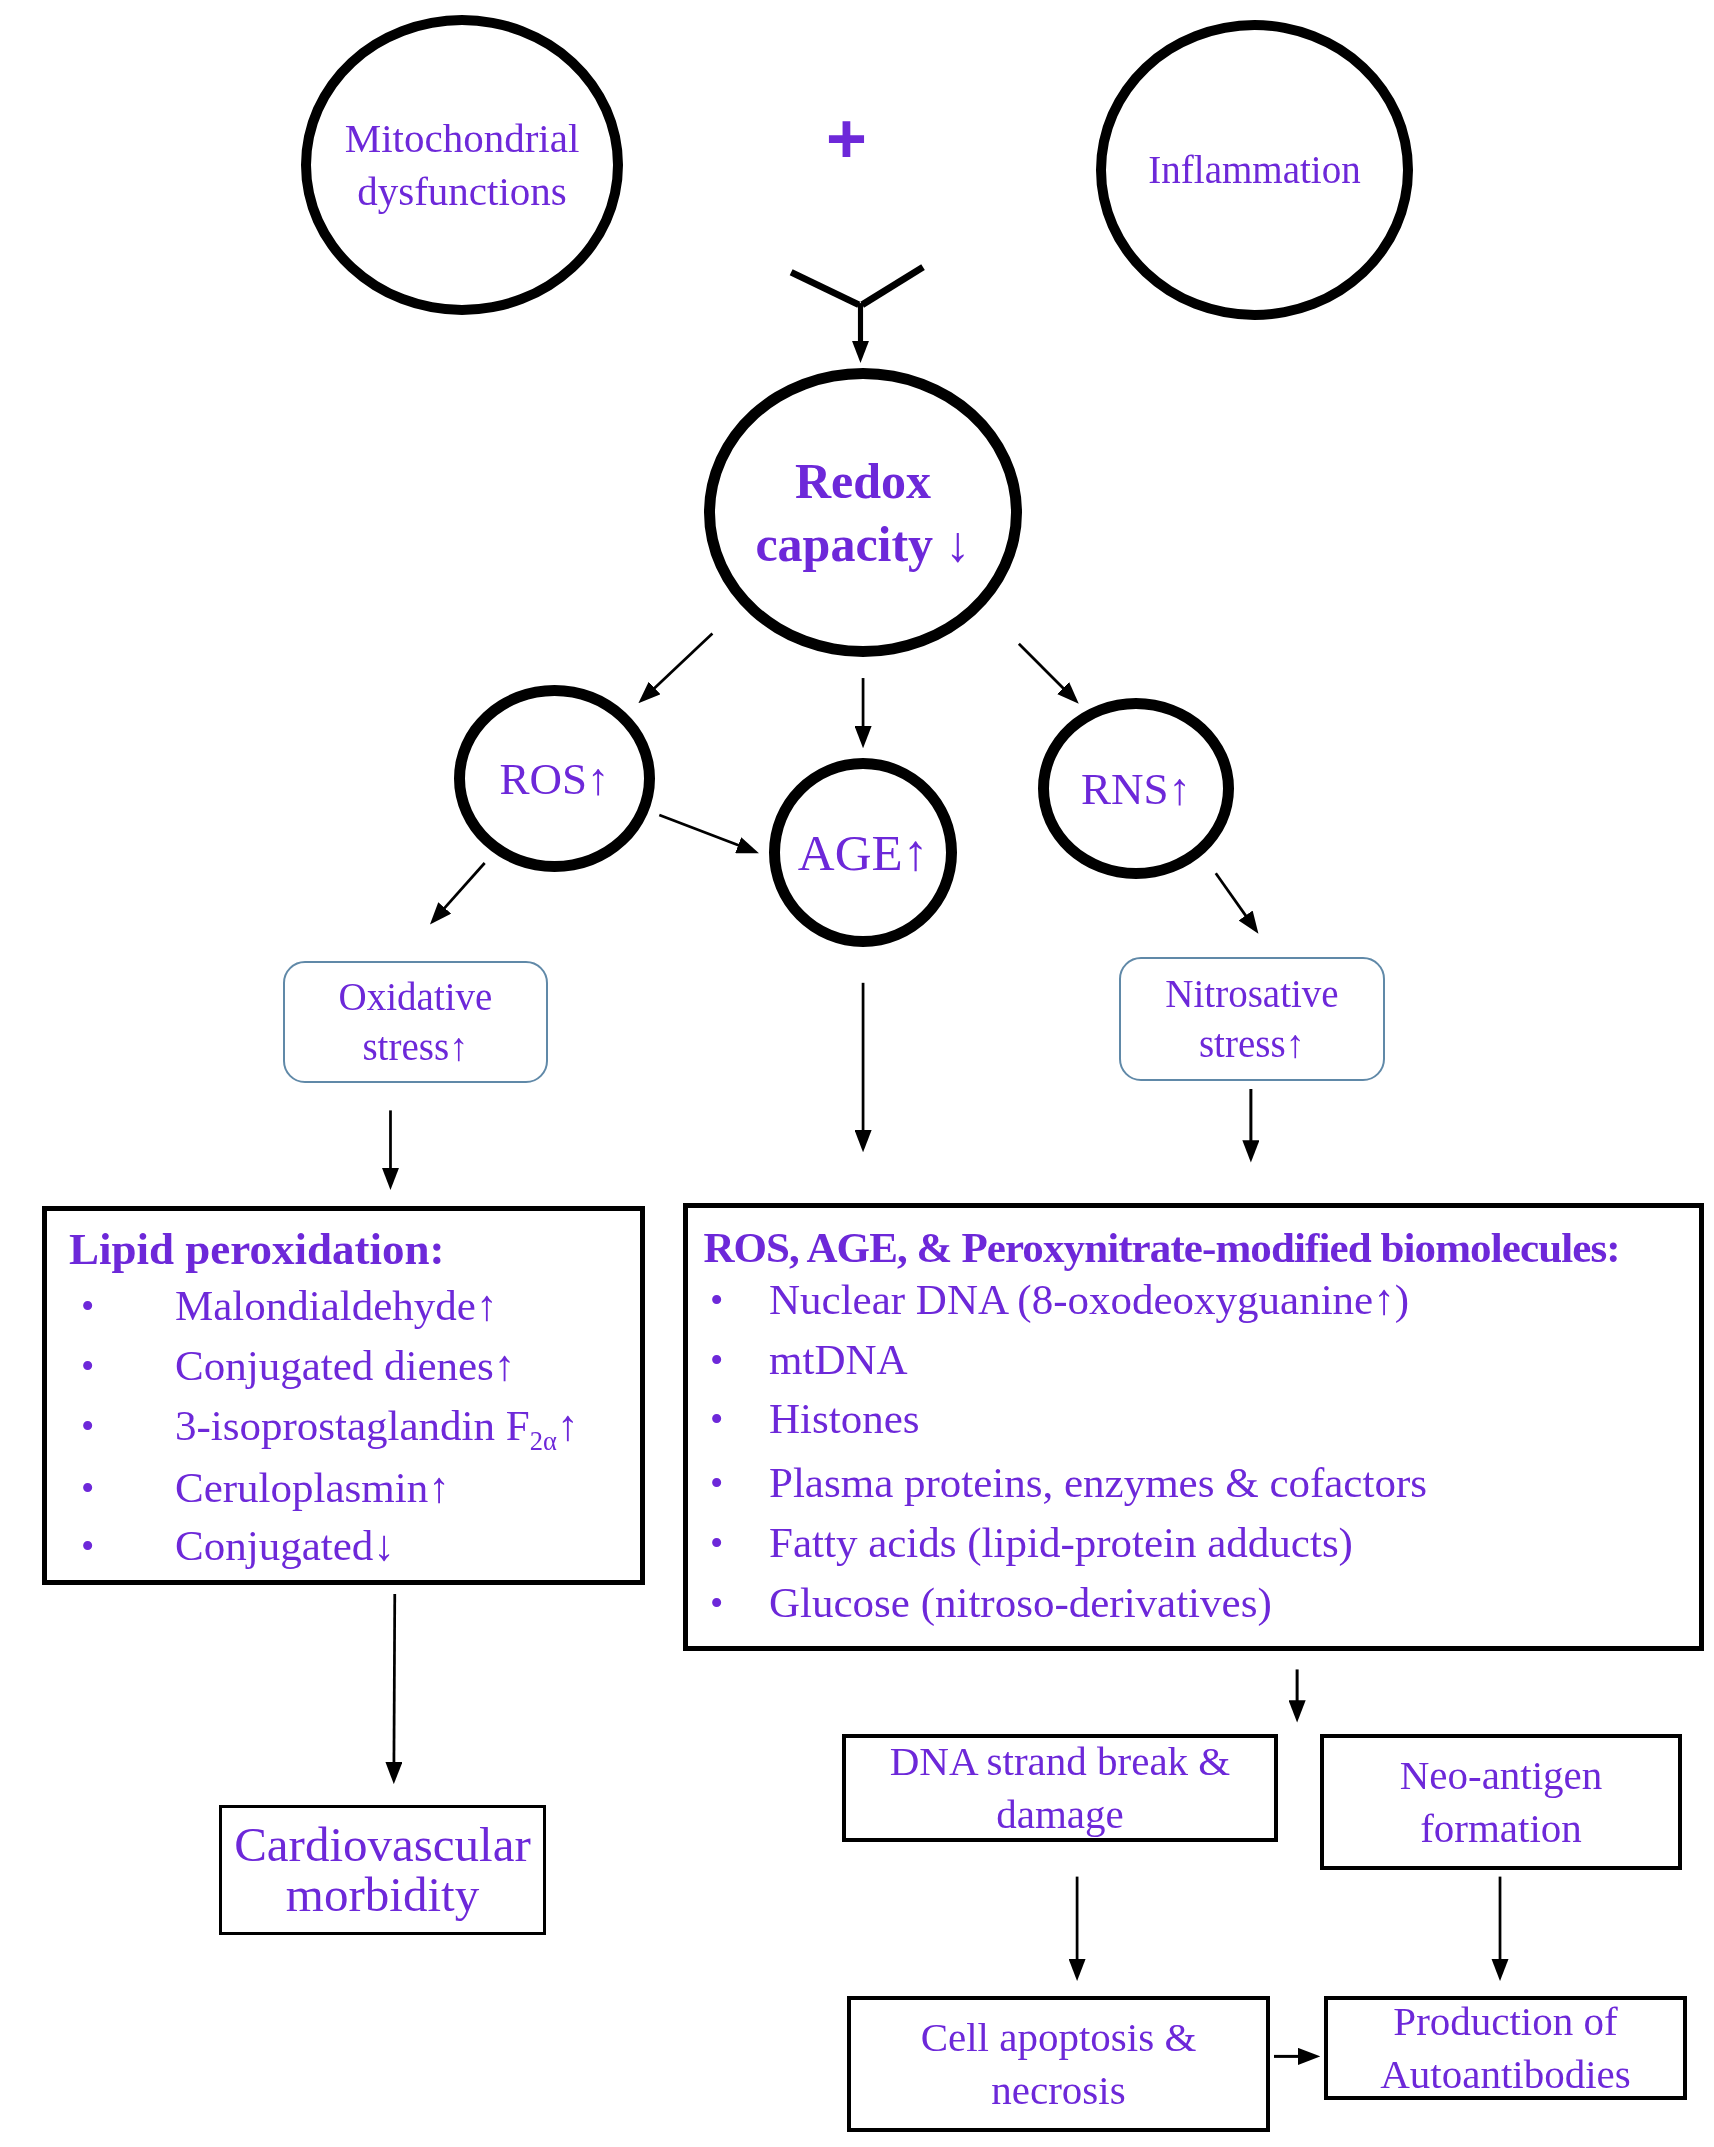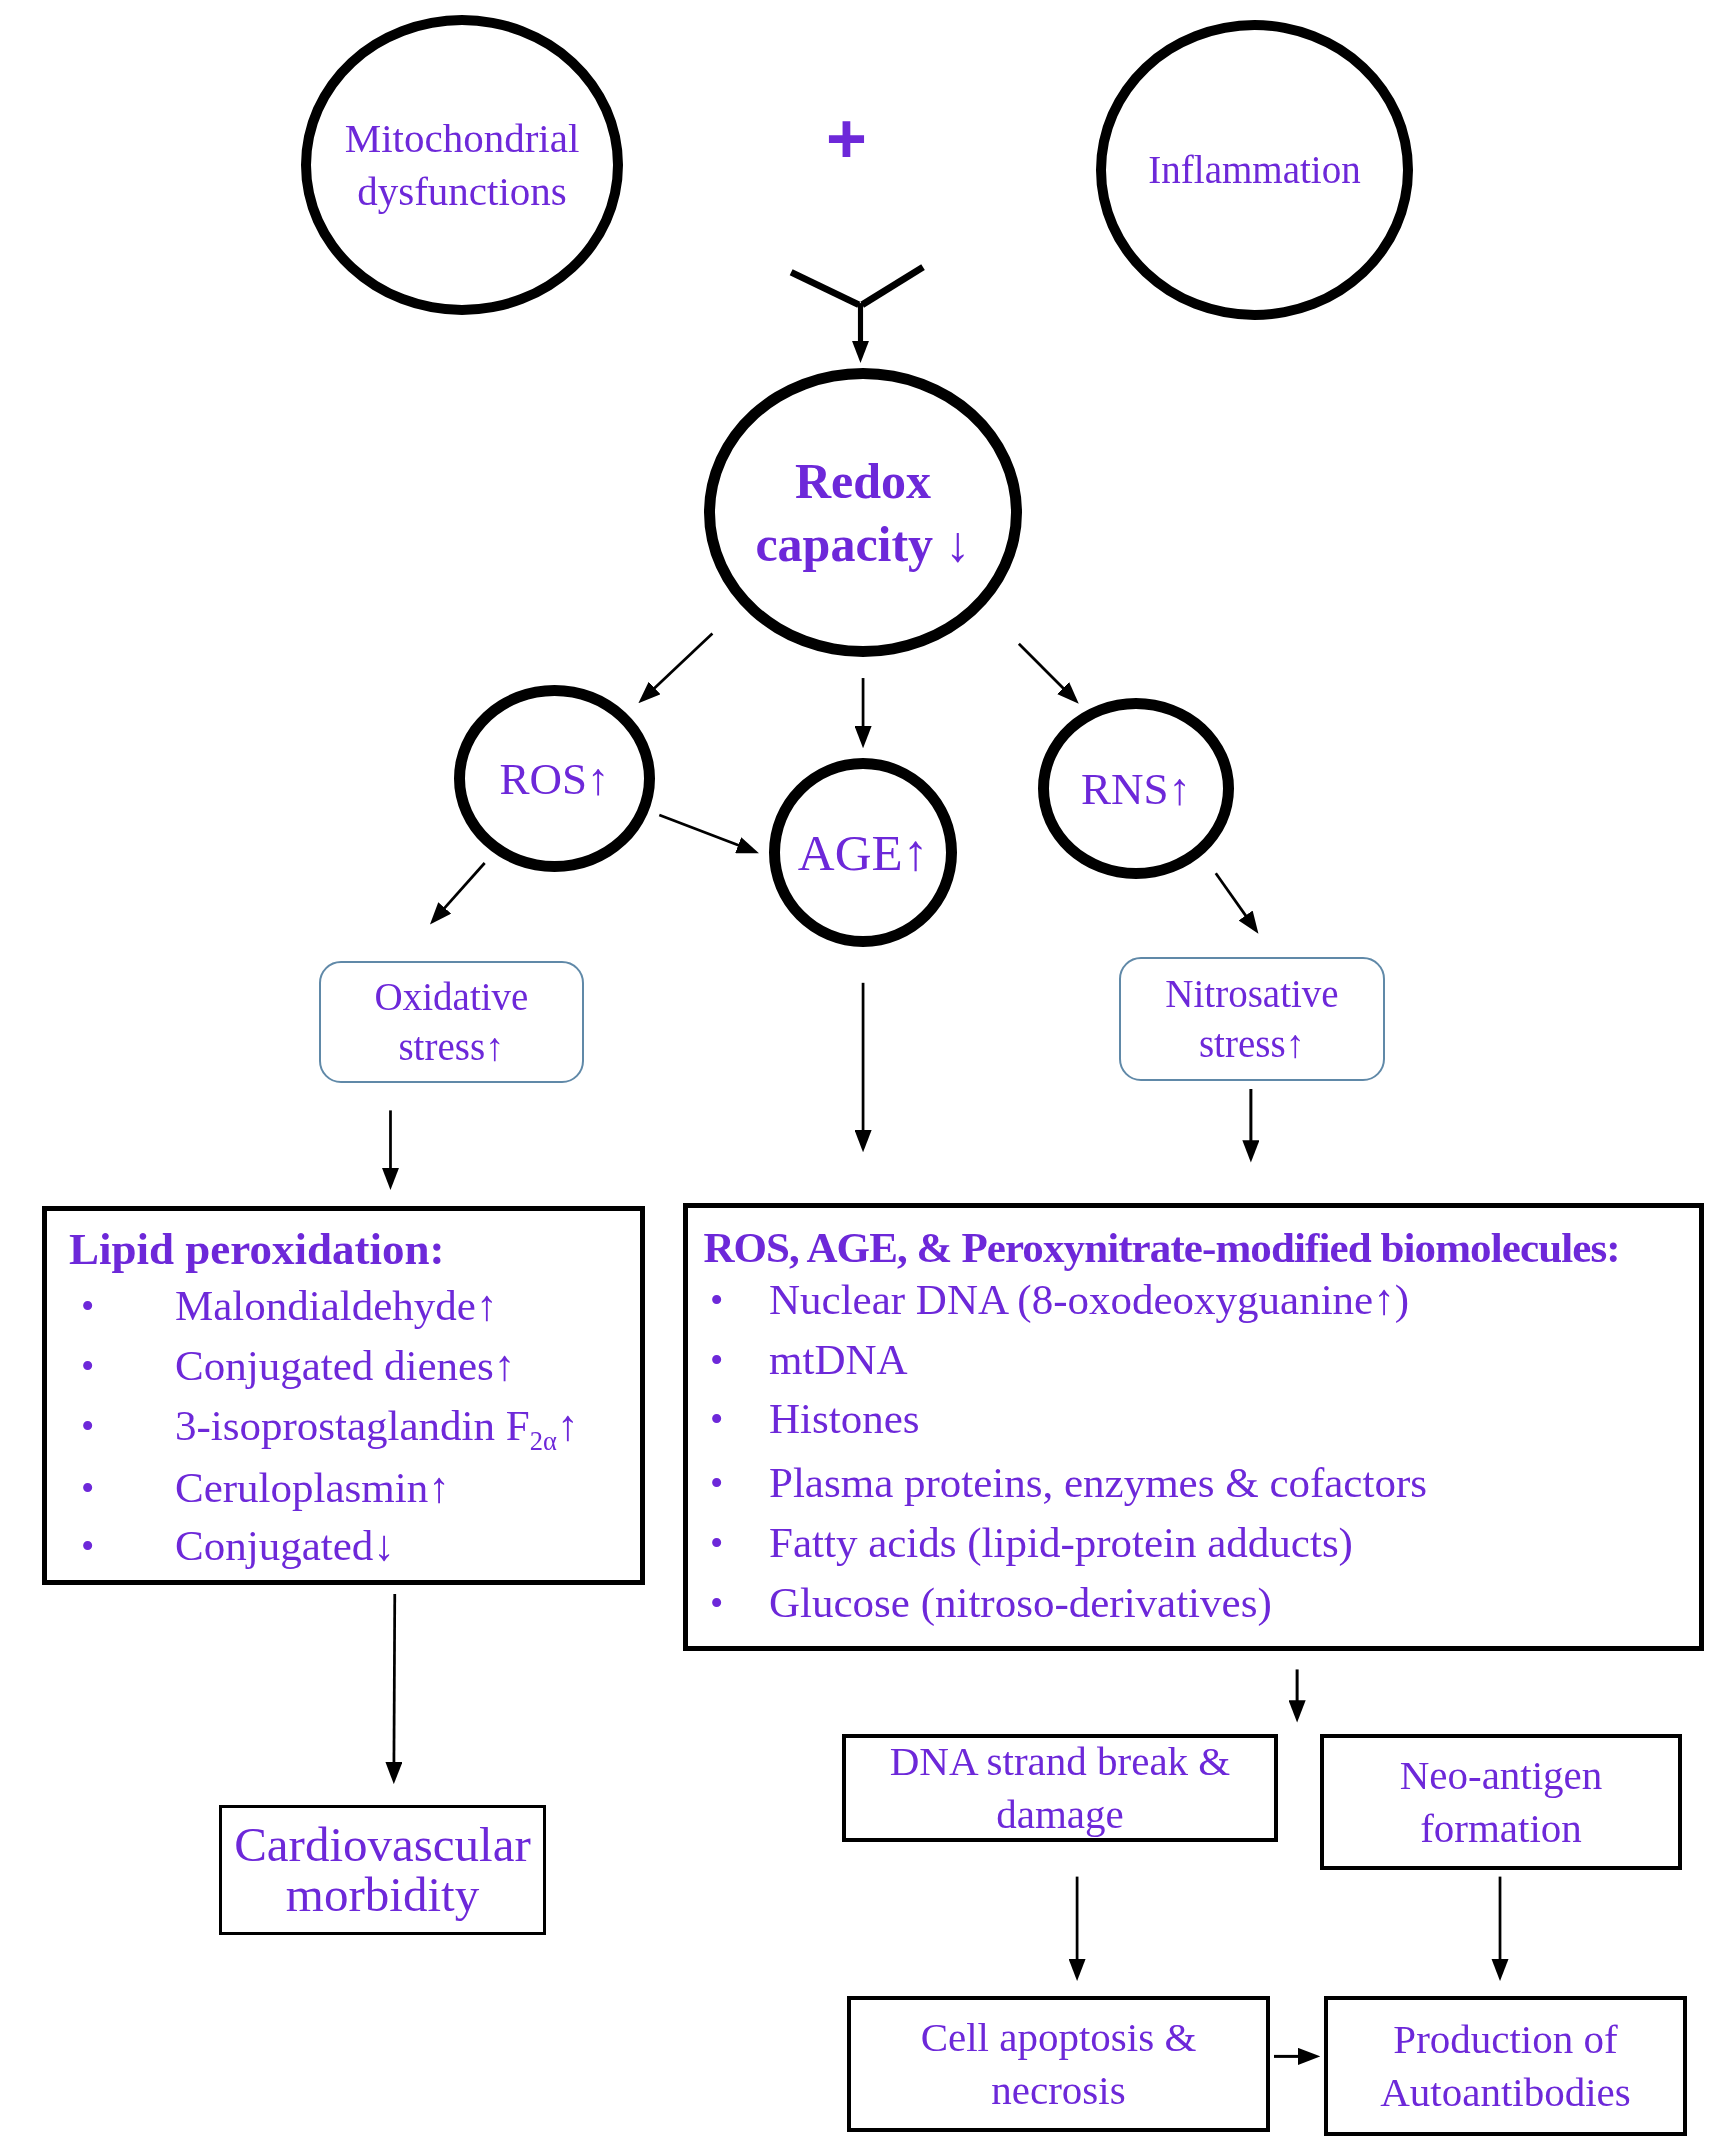--- a/index.html
+++ b/index.html
@@ -73,21 +73,21 @@
   <div class="circle" style="left:454px;top:685px;width:201px;height:187px;border-width:11px;font-size:45px;">
     <span>ROS↑</span>
   </div>
   <div class="circle" style="left:769px;top:758px;width:188px;height:189px;border-width:11px;font-size:51px;">
     <span>AGE↑</span>
   </div>
   <div class="circle" style="left:1038px;top:698px;width:196px;height:181px;border-width:11px;font-size:45px;">
     <span>RNS↑</span>
   </div>
 
-  <div class="roundbox" style="left:283px;top:961px;width:265px;height:122px;padding:0 29px;margin-left:36px;">
+  <div class="roundbox" style="left:283px;top:961px;width:265px;height:122px;padding:0 29px;">
     <span>Oxidative stress↑</span>
   </div>
   <div class="roundbox" style="left:1119px;top:957px;width:266px;height:124px;padding:0 22px;">
     <span>Nitrosative stress↑</span>
   </div>
 
   <div class="bigbox" style="left:42px;top:1206px;width:603px;height:379px;">
     <div class="boxtitle" style="left:22px;top:12px;font-size:45px;">Lipid peroxidation:</div>
     <div class="row" style="top:65px;">
       <span class="blt" style="left:34px;">•</span>
@@ -148,18 +148,18 @@
   </div>
 
   <div class="rectbox" style="left:1320px;top:1734px;width:362px;height:136px;padding:0 8.6px;">
     <span>Neo-antigen formation</span>
   </div>
 
   <div class="rectbox" style="left:847px;top:1996px;width:423px;height:136px;padding:0 20px;">
     <span>Cell apoptosis &amp; necrosis</span>
   </div>
 
-  <div class="rectbox" style="left:1324px;top:1996px;width:363px;height:140px;padding:0 8.6px;">
+  <div class="rectbox" style="left:1324px;top:1996px;width:363px;height:104px;padding:0 8.6px;">
     <span>Production of Autoantibodies</span>
   </div>
 
 </div>
 
 
 </body></html>

